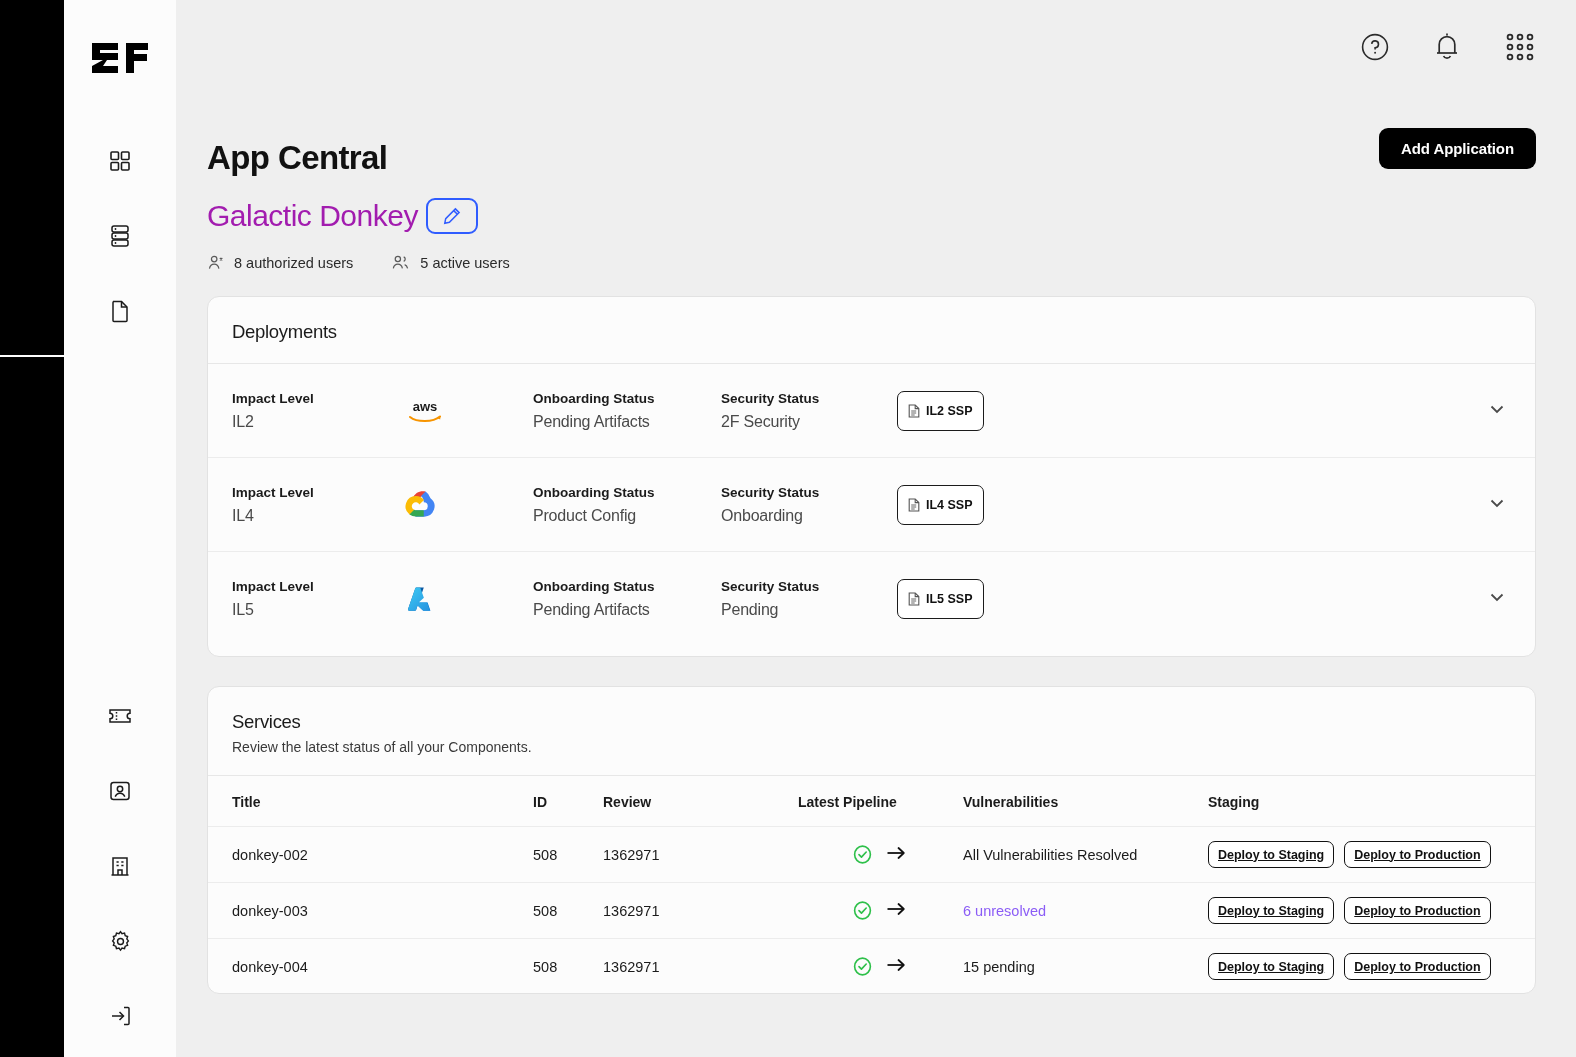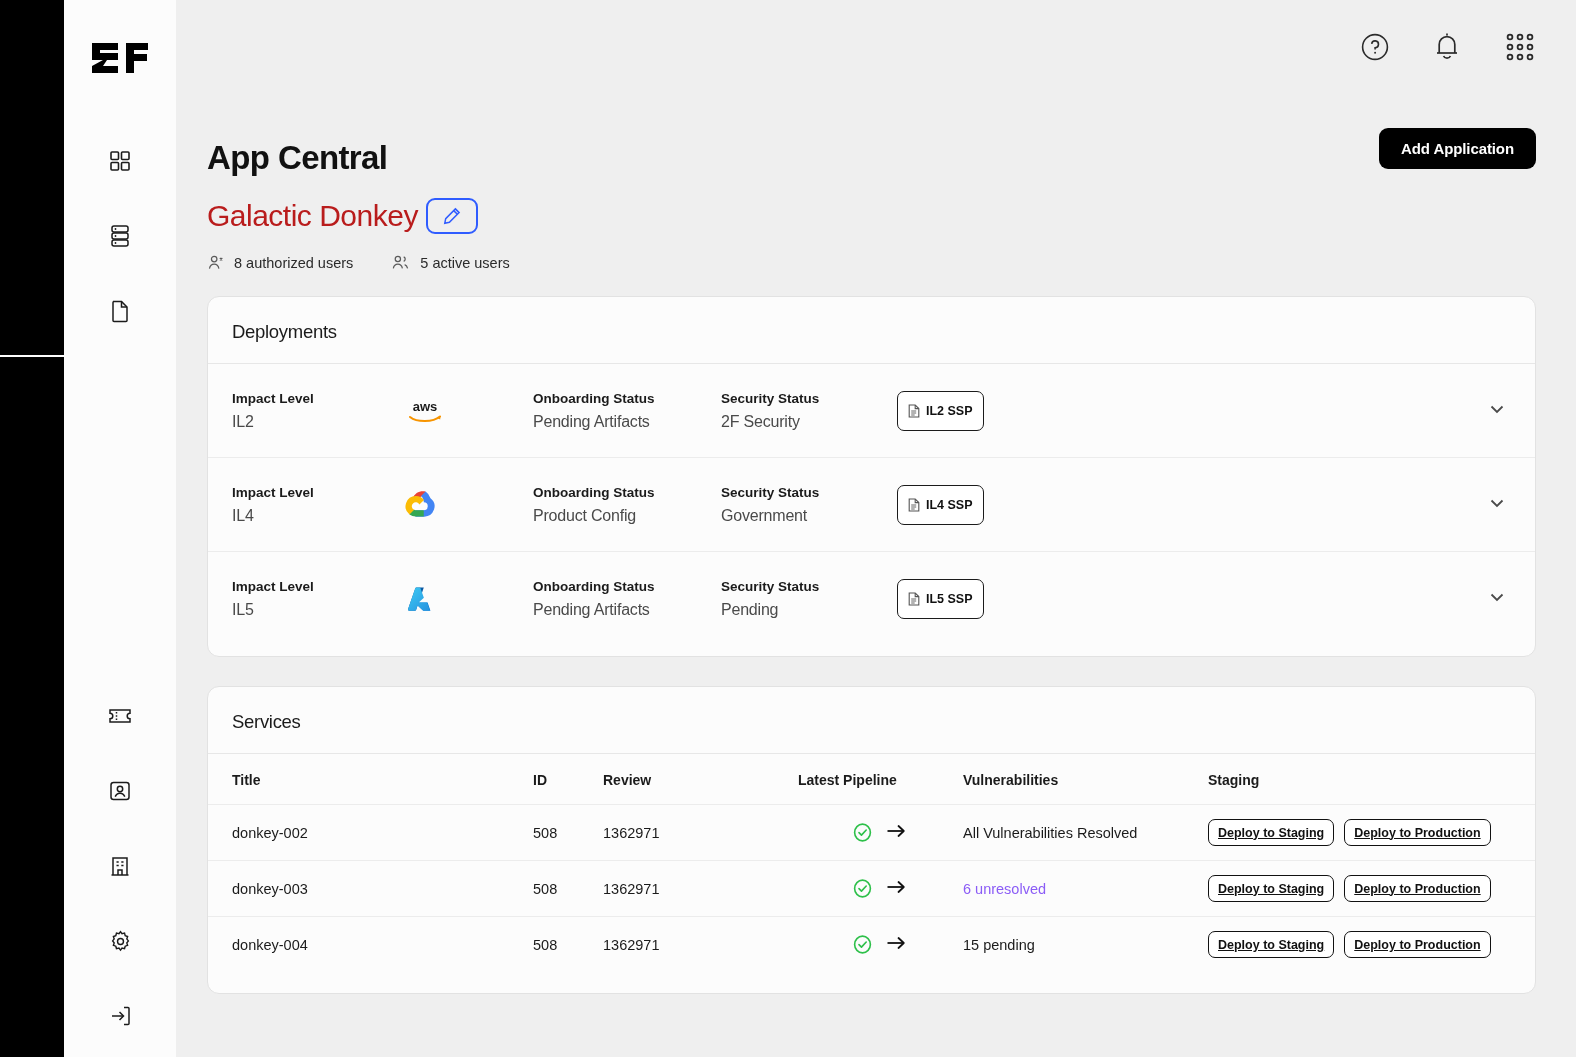--- a/index.html
+++ b/index.html
@@ -56,21 +56,21 @@
   }
   .topbar-btn { cursor: pointer; display: flex; align-items: center; justify-content: center; }
 
   .page-head { position: absolute; left: 31px; top: 140px; }
   .page-title {
     font-size: 33px; font-weight: 700; color: #111; letter-spacing: -0.6px;
     line-height: 1.1;
   }
   .app-row { display: flex; align-items: center; gap: 8px; margin-top: 22px; }
   .app-name {
-    font-size: 30px; font-weight: 400; color: #b91c1c; letter-spacing: -0.5px;
+    font-size: 30px; font-weight: 400; color: #a21caf; letter-spacing: -0.5px;
     line-height: 1;
   }
   .edit-btn {
     width: 52px; height: 36px; border: 2px solid #2f5cff; border-radius: 9px;
     background: transparent; display: flex; align-items: center; justify-content: center;
     cursor: pointer;
   }
   .meta-row { display: flex; align-items: flex-end; gap: 38px; margin-top: 20px; }
   .meta-item { display: flex; align-items: center; gap: 10px; }
   .meta-text { font-size: 14.5px; color: #2b2b2b; }
@@ -339,21 +339,21 @@
       <path d="M10.75 25.6 h8 v-6.45 h-8 a3.9 3.9 0 0 1 -1.6 -0.35 l-1.15 0.34 -3.25 3.2 -0.28 1.1 a10.25 10.25 0 0 0 6.28 2.16 z" fill="#34A853"></path>
       <path d="M10.75 5.05 A10.3 10.3 0 0 0 4.5 23.44 l4.65 -4.64 a3.95 3.95 0 1 1 5.22 -5.22 L19 8.95 A10.3 10.3 0 0 0 10.75 5.05 z" fill="#FBBC05"></path>
     </svg>
             </div>
     <div class="dep-field col-onboard">
       <span class="dep-label">Onboarding Status</span>
       <span class="dep-value">Product Config</span>
     </div>
     <div class="dep-field col-sec">
       <span class="dep-label">Security Status</span>
-      <span class="dep-value">Government</span>
+      <span class="dep-value">Onboarding</span>
     </div>
     <button class="ssp-badge">
       <svg width="12" height="14" viewBox="0 0 12 14" fill="none" stroke="#555" stroke-width="1.1">
                 <path d="M1.2 1 h6 L10.8 4.6 V13 H1.2 z"></path>
                 <path d="M7.2 1 V4.6 H10.8"></path>
                 <path d="M3.2 7 h5 M3.2 9 h5 M3.2 11 h3.5" stroke-width="0.9"></path>
               </svg>
               <span>IL4 SSP</span>
     </button>
     <span class="chev"><svg width="20" height="20" viewBox="0 0 20 20" fill="none" stroke="#4a4a4a" stroke-width="1.8">
@@ -401,20 +401,21 @@
     <span class="chev"><svg width="20" height="20" viewBox="0 0 20 20" fill="none" stroke="#4a4a4a" stroke-width="1.8">
                 <path d="M4.5 7.5 L10 13 L15.5 7.5"></path>
               </svg></span>
   </div>
         </div>
     </section>
 
     <section class="card" id="services-card">
       <div class="card-head">
         <div class="card-title">Services</div>
+        <div class="card-sub">Review the latest status of all your Components.</div>
       </div>
       <table class="svc">
         <thead>
             <tr id="svc-head">
               <th class="c-title">Title</th>
               <th class="c-id">ID</th>
               <th class="c-ver">Review</th>
               <th class="c-pipe">Latest Pipeline</th>
               <th class="c-vuln">Vulnerabilities</th>
               <th class="c-act">Staging</th>

